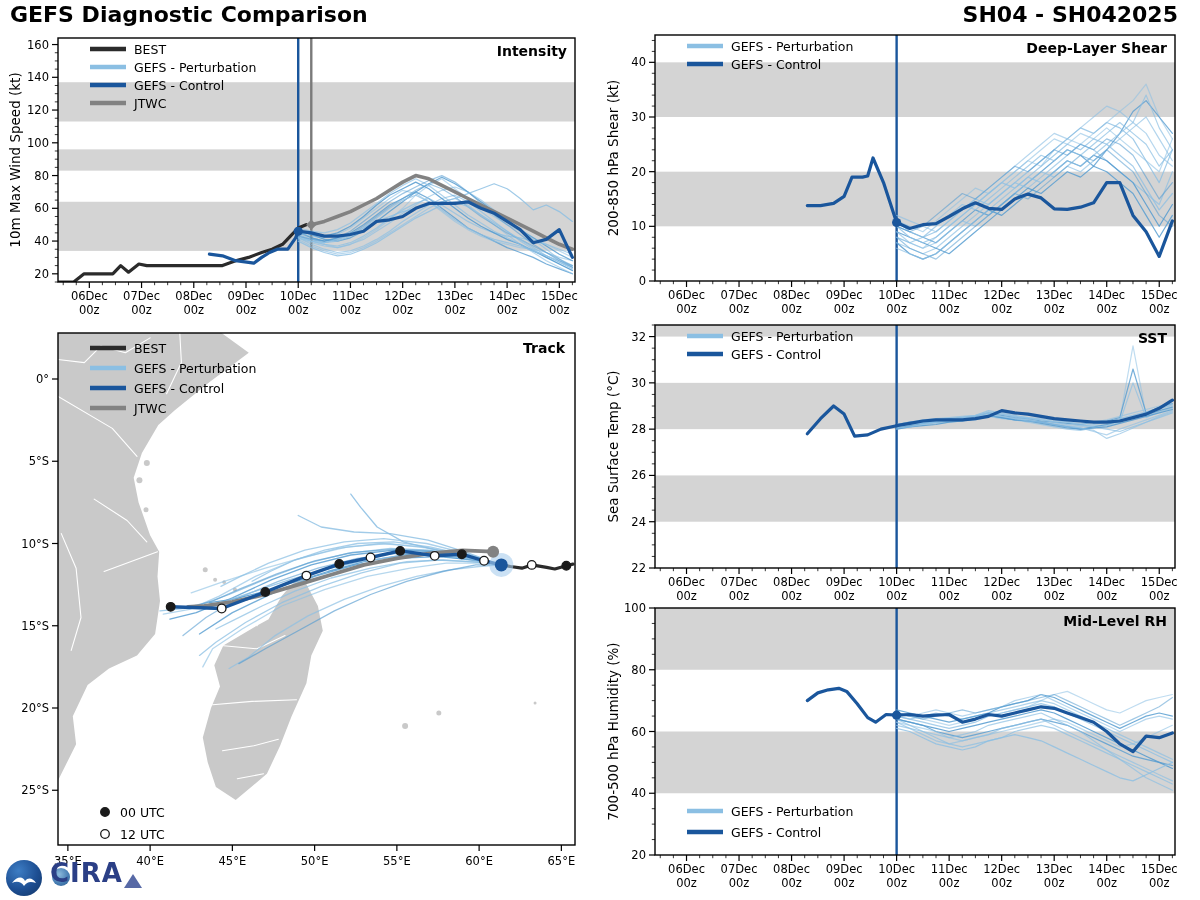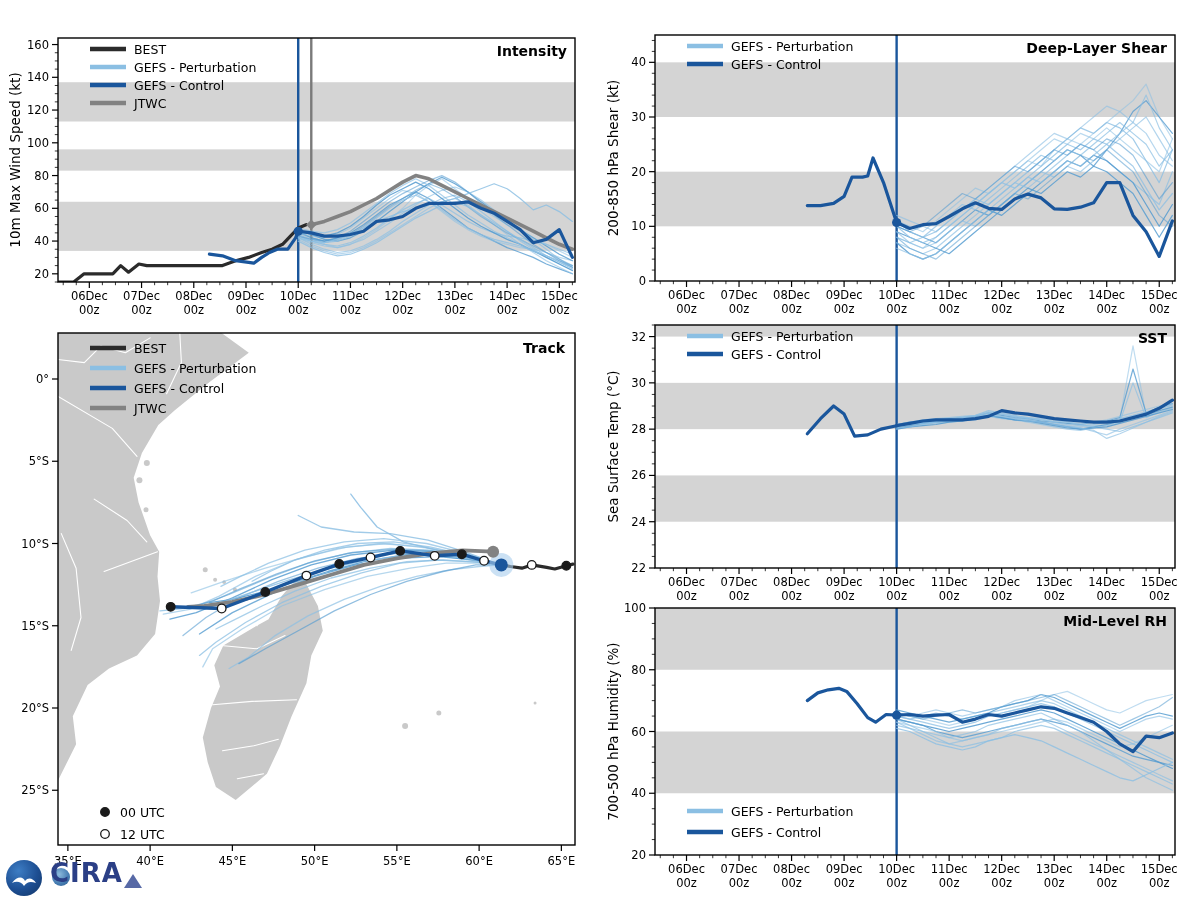--- a/index.html
+++ b/index.html
@@ -22,20 +22,22 @@
   .cira-globe{position:absolute;left:46px;top:10px;width:18px;height:18px;border-radius:50%;
       background:radial-gradient(circle at 40% 35%,#7fb2d8 0%,#2f6ca8 60%,#1c4d7e 100%);opacity:.9;}
   .cira-mtn{position:absolute;left:118px;top:16px;width:0;height:0;
       border-left:9px solid transparent;border-right:9px solid transparent;
       border-bottom:14px solid #3a4f96;opacity:.85;}
 </style>
 </head>
 <body>
 
 <div id="stage">
+  <div class="main-title">GEFS Diagnostic Comparison</div>
+  <div class="storm-title">SH04 - SH042025</div>
 
   <svg id="svg-intensity" width="600" height="302" viewBox="0 28 600 302">
       <defs>
         <clipPath id="clip-intensity">
           <rect x="58" y="38" width="517" height="244"></rect>
         </clipPath>
       </defs>
       <g>
         <rect x="58" y="201.75838926174498" width="517" height="49.12751677852347" fill="#d4d4d4"></rect>
         <rect x="58" y="149.35570469798657" width="517" height="21.288590604026837" fill="#d4d4d4"></rect>

